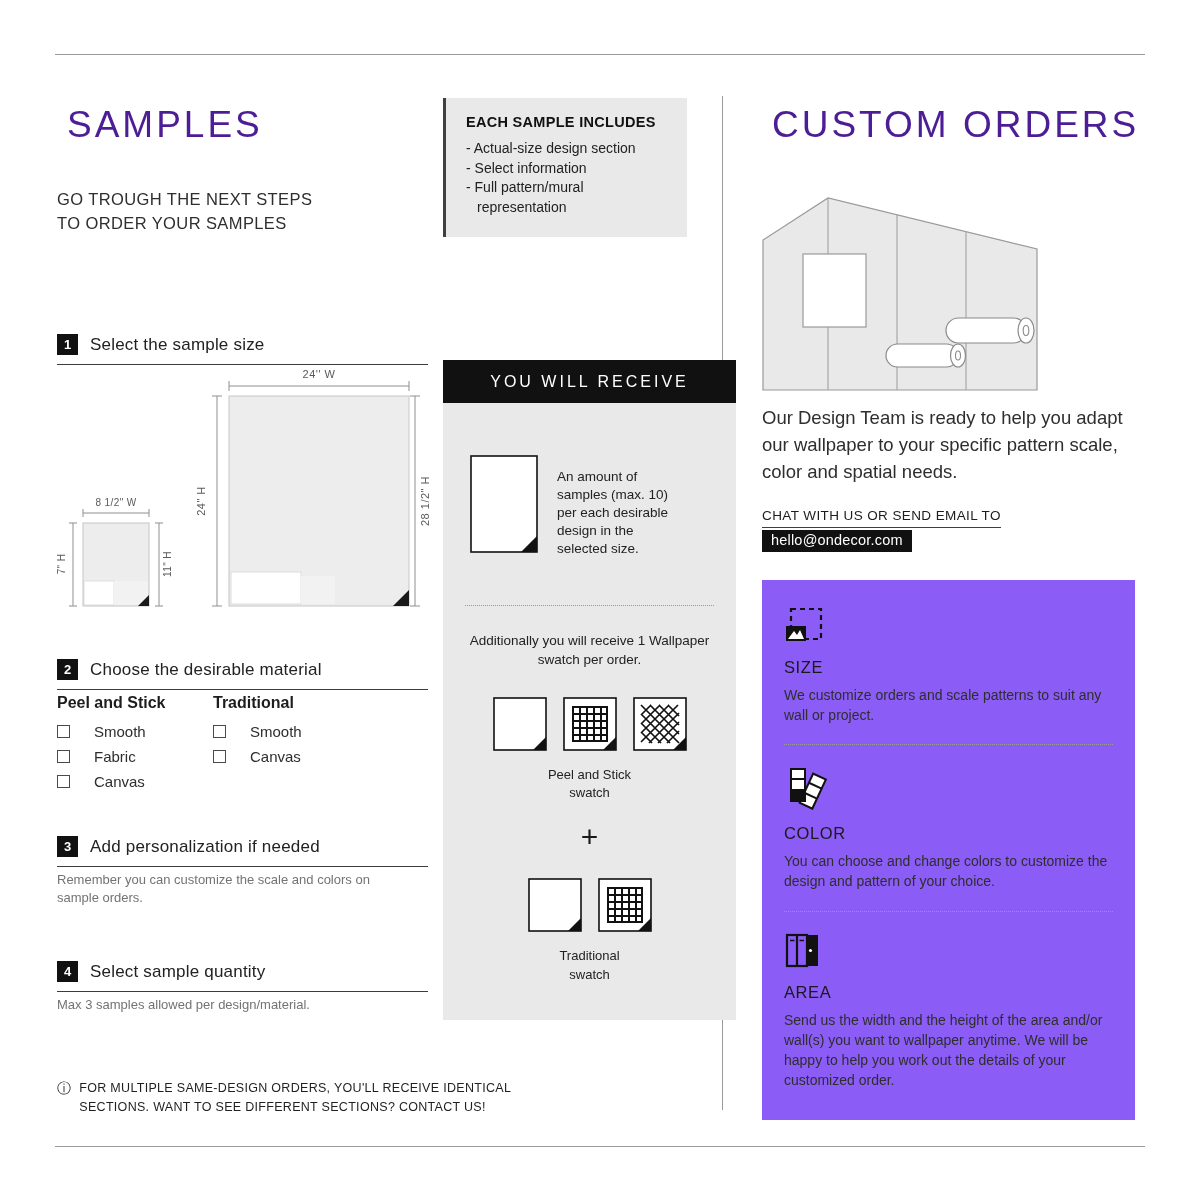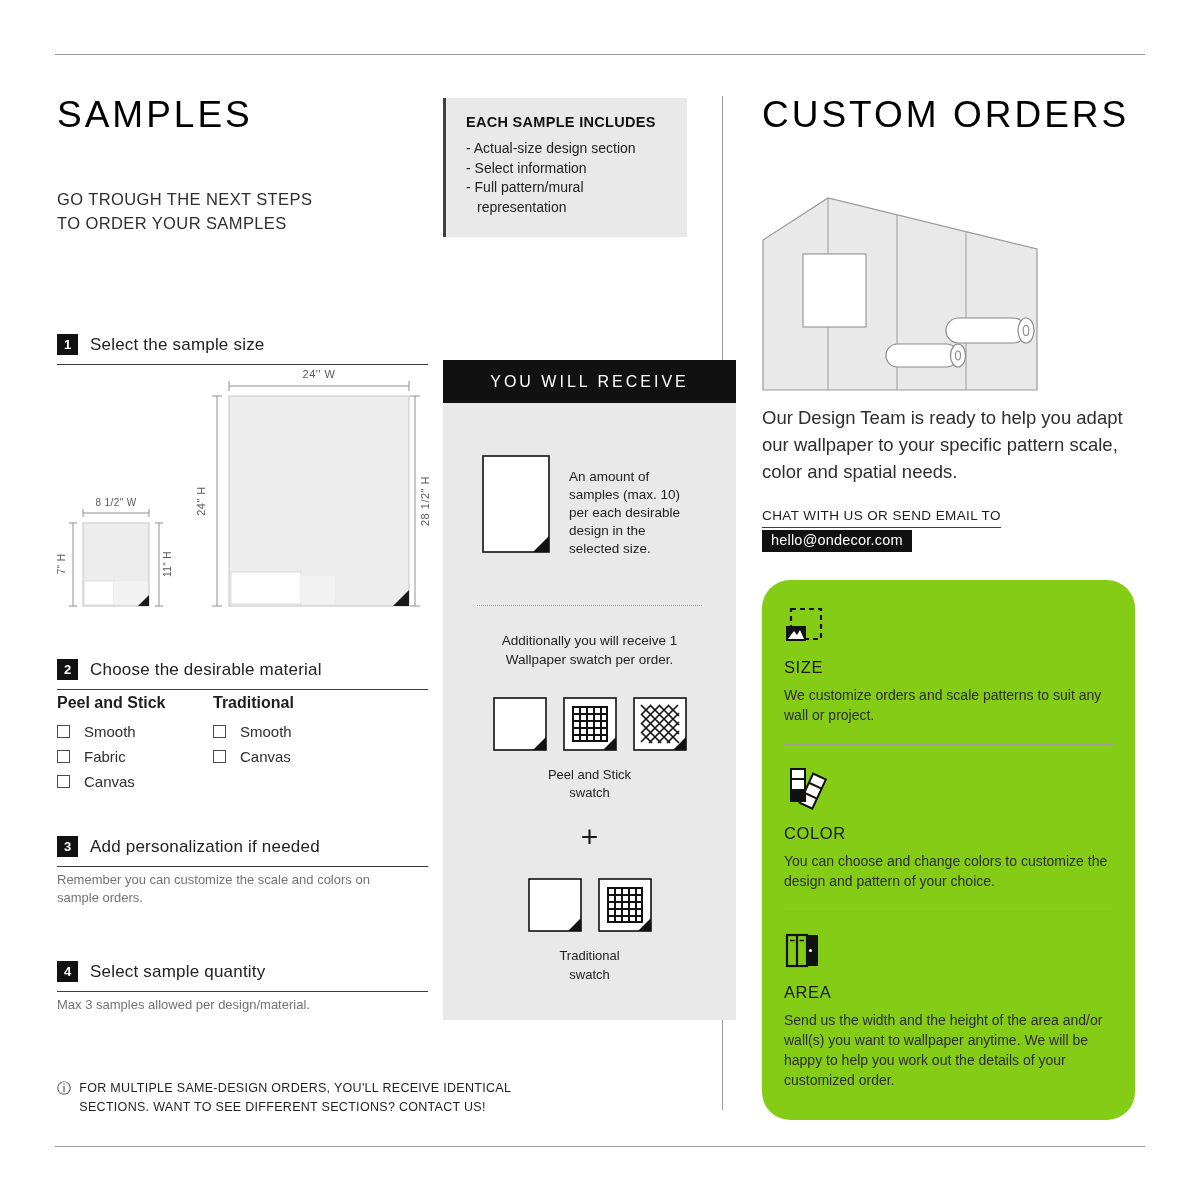--- a/index.html
+++ b/index.html
@@ -6,21 +6,21 @@
   .page {
     position:relative; width:1200px; height:1200px; background:#ffffff;
     font-family:"Liberation Sans", sans-serif; color:#2b2b2b; overflow:hidden;
   }
   .abs { position:absolute; }
   .rule { position:absolute; background:#9a9a9a; }
   .top-rule { left:55px; top:54px; width:1090px; height:1px; }
   .bottom-rule { left:55px; top:1146px; width:1090px; height:1px; }
   .vert-divider { left:722px; top:96px; width:1px; height:1014px; background:#9a9a9a; position:absolute; }
 
-  .big-title { margin:2px; font-size:37px; font-weight:500; letter-spacing:3px; color:#000000; white-space:nowrap; }
+  .big-title { margin:12px; font-size:37px; font-weight:500; letter-spacing:3px; color:#4c1d95; white-space:nowrap; }
   .samples-title { left:55px; top:92px; }
   .custom-title { left:760px; top:92px; }
 
   .samples-intro { left:57px; top:188px; font-size:16.5px; letter-spacing:0.4px;
     line-height:1.45; white-space:pre-line; color:#2e2e2e; margin:0; }
 
   .step { width:371px; border-bottom:1px solid #3c3c3c; padding-bottom:9px;
     display:flex; align-items:center; gap:12px; }
   .step1 { left:57px; top:334px; } .step2 { left:57px; top:659px; }
   .step3 { left:57px; top:836px; } .step4 { left:57px; top:961px; }
@@ -29,63 +29,63 @@
   .step-label { font-size:17px; color:#222; letter-spacing:0.2px; }
 
   .size-diagram { left:57px; top:366px; overflow:visible; }
   .dim-line { stroke:#8f8f8f; stroke-width:1; }
   .dim-text { font-size:11px; fill:#5a5a5a; letter-spacing:0.5px; }
   .dim-text-sm { font-size:10px; fill:#5a5a5a; letter-spacing:0.4px; }
 
   .materials { left:57px; top:694px; display:flex; }
   .mat-col-1 { width:156px; } 
   .mat-title { font-size:16px; font-weight:bold; color:#1d1d1d; margin:0 0 11px 0; }
-  .check-row { display:flex; align-items:center; gap:14px; font-size:15px; color:#2e2e2e; margin-bottom:8px; }
+  .check-row { display:flex; align-items:center; gap:24px; font-size:15px; color:#2e2e2e; margin-bottom:8px; }
   .checkbox { width:11px; height:11px; border:1px solid #4a4a4a; background:#fff; flex:none; }
 
   .step-text { margin:0; font-size:13px; line-height:1.42; color:#737373; }
   .step3-text { left:57px; top:871px; width:345px; }
   .step4-text { left:57px; top:996px; width:380px; }
 
   .footnote { left:57px; top:1079px; width:472px; display:flex; gap:8px;
     font-size:12.5px; letter-spacing:0.3px; line-height:1.5; color:#1f1f1f; }
   .info-icon { font-size:14px; line-height:1.35; flex:none; }
 
   .includes-box { left:443px; top:98px; width:244px; background:#e9e9e9;
     border-left:3px solid #404040; box-sizing:border-box; padding:16px 14px 20px 20px; }
   .includes-title { font-size:14.5px; font-weight:bold; letter-spacing:0.3px; color:#111; margin:0 0 9px 0; }
   .includes-list { margin:0; padding:0; list-style:none; }
   .includes-list li { font-size:14px; line-height:1.4; color:#222; padding-left:11px; text-indent:-11px; }
   .includes-list li::before { content:"- "; }
 
   .receive-panel { left:443px; top:360px; width:293px; height:660px; background:#e9e9e9; box-sizing:border-box; }
   .receive-header { height:43px; background:#111; color:#fff; font-size:16px; letter-spacing:3px;
     font-weight:500; display:flex; align-items:center; justify-content:center; }
-  .receive-body { padding:0 26px; }
+  .receive-body { padding:0 14px; }
   .receive-body svg { display:block; }
   .sample-row { display:flex; gap:19px; margin:52px 0 0 13px; }
   .sample-text { font-size:13.5px; line-height:1.33; width:122px; margin:13px 0 0 0; color:#222; }
   .dotted-divider { border-top:1px dotted #9a9a9a; }
   .receive-divider { margin:47px 8px 0 8px; }
   .additional { text-align:center; font-size:13.5px; line-height:1.42; margin:25px 4px 0 4px; color:#222; }
   .swatch-row { display:flex; justify-content:center; gap:16px; margin-top:28px; }
   .swatch-label { text-align:center; font-size:13px; line-height:1.4; margin:15px 0 0 0;
     white-space:pre-line; color:#222; }
   .plus { text-align:center; font-size:30px; font-weight:300; margin-top:20px; color:#1a1a1a; line-height:1; }
   .swatch-row-2 { margin-top:26px; }
 
   .wall-illustration { left:760px; top:192px; overflow:visible; }
   .custom-intro { left:762px; top:405px; width:378px; font-size:18.5px; line-height:1.45; color:#2e2e2e; margin:0; }
   .chat-label { left:762px; top:508px; font-size:13.5px; letter-spacing:0.4px; color:#1d1d1d;
     border-bottom:1px solid #701a75; padding-bottom:4px; }
   .email-badge { left:762px; top:530px; background:#111; color:#fff; font-size:14.5px;
     padding:2px 9px 4px 9px; letter-spacing:0.2px; cursor:pointer; }
 
   .features-panel { left:762px; top:580px; width:373px; box-sizing:border-box;
-    background:#84cc16; padding:27px 22px 30px 22px;border-radius:28px; }
+    background:#8b5cf6; padding:27px 22px 30px 22px; }
   .feature-icon { display:block; margin-bottom:13px; overflow:visible; }
   .feature-name { font-size:16.5px; letter-spacing:0.6px; color:#1a1a1a; margin:0 0 8px 0; }
   .feature-text { font-size:14px; line-height:1.44; color:#2e2e2e; margin:0; }
   .feature-divider { margin:19px 0 20px 0; }
 </style>
 </head>
 <body>
 
 <div class="page">
 

